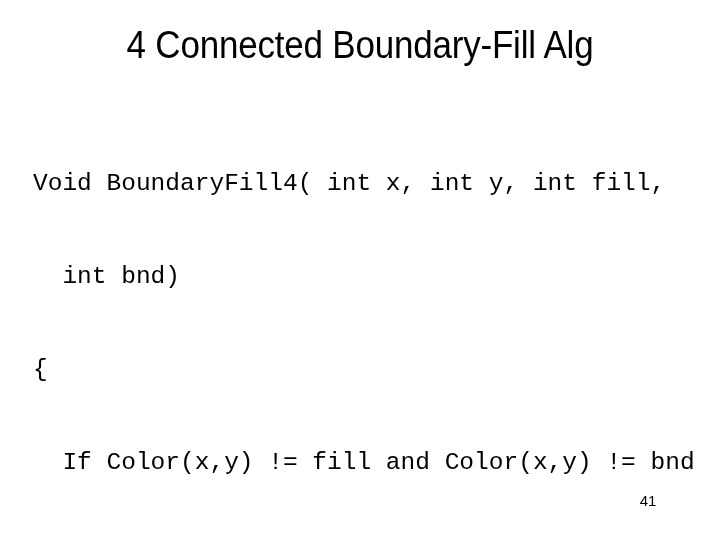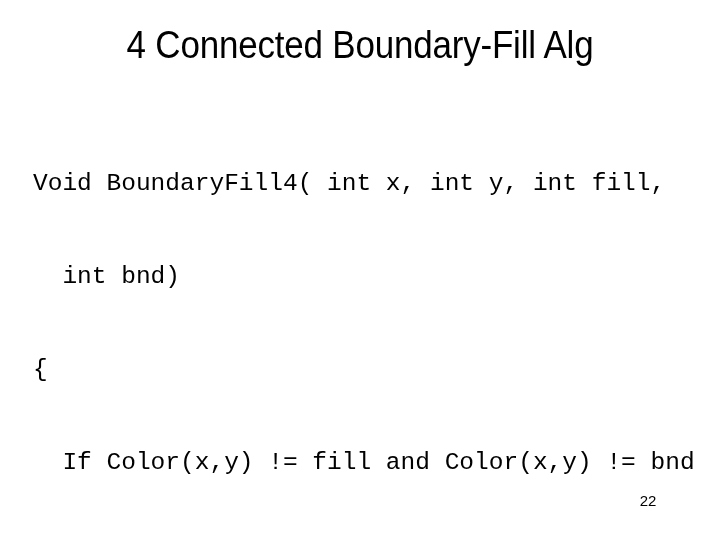--- a/index.html
+++ b/index.html
@@ -80,15 +80,15 @@
     
     
     
     
     
     
     
     
   </div>
 
-  <div class="page-number">22</div>
+  <div class="page-number">41</div>
 
 </div>
 
 </body></html>

